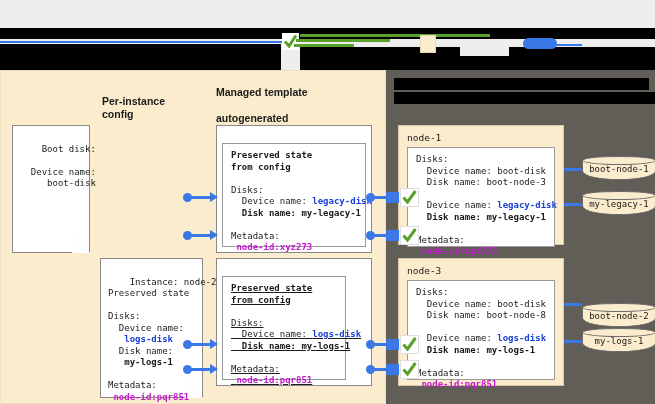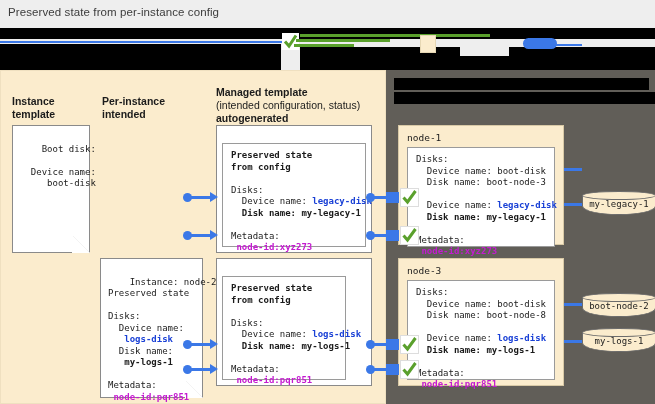--- a/index.html
+++ b/index.html
@@ -167,21 +167,20 @@
     text-align: center;
     font-family: "DejaVu Sans Mono", monospace;
     font-size: 9px; color: #1b1b1b;
   }
 </style>
 </head>
 <body>
 
 <div id="stage">
 
-  <div class="caption">Preserved state from per-instance config</div>
 
   <div class="legend-band">
 
     <div class="lg-line-blue" style="left:0px; top:13px; width:286px;"></div>
 
     <div class="redact" style="left:0px; top:0px; width:655px; height:11px;"></div>
     <div class="redact" style="left:0px; top:16px; width:281px; height:26px;"></div>
     <div class="redact" style="left:300px; top:19px; width:160px; height:23px;"></div>
     <div class="redact" style="left:509px; top:19px; width:146px; height:23px;"></div>
     <div class="redact" style="left:460px; top:28px; width:195px; height:14px;"></div>
@@ -202,26 +201,23 @@
     <div class="lg-blob-tail" style="left:552px; top:16px; width:30px;"></div>
   </div>
 
   <div class="panel-cream"></div>
 
   <div class="panel-dark">
     <div class="panel-dark-redact" style="left:8px; top:8px; width:255px; height:12px;"></div>
     <div class="panel-dark-redact" style="left:8px; top:22px; width:261px; height:12px;"></div>
   </div>
 
-  <div class="col-head" style="left:12px; top:95px;">Instance
-template</div>
   <div class="col-head" style="left:102px; top:95px;">Per-instance
-intended</div>
+config</div>
   <div class="col-head" style="left:216px; top:86px;">Managed template</div>
-  <div class="col-head reg" style="left:216px; top:99px; font-weight:normal;">(intended configuration, status)</div>
   <div class="col-head" style="left:216px; top:112px;">autogenerated</div>
 
   <div class="docbox folded" style="left:12px; top:125px; width:78px; height:128px;">
     <span class="inner">Boot disk:
 
   Device name:
      boot-disk</span>
   </div>
 
 
@@ -248,21 +244,21 @@
 <span>Disks:</span>
 <span>  Device name: </span><span class="blue">legacy-disk</span>
 <span class="b">  Disk name: my-legacy-1</span>
 
 <span>Metadata:</span>
  <span class="magenta">node-id:xyz273</span></div>
 
   <div class="plainbox" style="left:216px; top:258px; width:156px; height:128px;">
 <span>Instance: node-2</span>
   </div>
-  <div class="nested" style="left:222px; top:276px; width:124px; height:104px;"><span class="b">Preserved state</span>
+  <div class="nested" style="left:222px; top:276px; width:124px; height:104px;text-decoration:underline;"><span class="b">Preserved state</span>
 <span class="b">from config</span>
 
 <span>Disks:</span>
 <span>  Device name: </span><span class="blue">logs-disk</span>
 <span class="b">  Disk name: my-logs-1</span>
 
 <span>Metadata:</span>
  <span class="magenta">node-id:pqr851</span></div>
 
   <div class="nodecard" style="left:398px; top:125px; width:166px; height:120px;">
@@ -337,30 +333,35 @@
   <div class="dot" style="left:366px; top:365px;"></div>
   <div class="conn" style="left:373px; top:368px; width:14px;"></div>
   <div class="sq" style="left:386px; top:364px;"></div>
   <div class="chk" style="left:400px; top:360px;">
     <svg width="17" height="17" viewBox="0 0 17 17" aria-hidden="true">
       <path d="M2.5 8.5 L6.5 13 L14.5 2" stroke="#5aa02c" stroke-width="3" fill="none"></path>
     </svg>
   </div>
 
   <div class="conn" style="left:564px; top:168px; width:18px;"></div>
+  <div class="cyl" style="left:582px; top:156px;">
+    <div class="body"></div>
+    <div class="top"></div>
+    <div class="lbl">boot-node-1</div>
+  </div>
 
   <div class="conn" style="left:564px; top:203px; width:18px;"></div>
   <div class="cyl" style="left:582px; top:191px;">
     <div class="body"></div>
     <div class="top"></div>
     <div class="lbl">my-legacy-1</div>
   </div>
 
   <div class="conn" style="left:564px; top:303px; width:18px;"></div>
-  <div class="cyl" style="left:582px; top:293px;">
+  <div class="cyl" style="left:582px; top:303px;">
     <div class="body"></div>
     <div class="top"></div>
     <div class="lbl">boot-node-2</div>
   </div>
 
   <div class="conn" style="left:564px; top:340px; width:18px;"></div>
   <div class="cyl" style="left:582px; top:328px;">
     <div class="body"></div>
     <div class="top"></div>
     <div class="lbl">my-logs-1</div>

